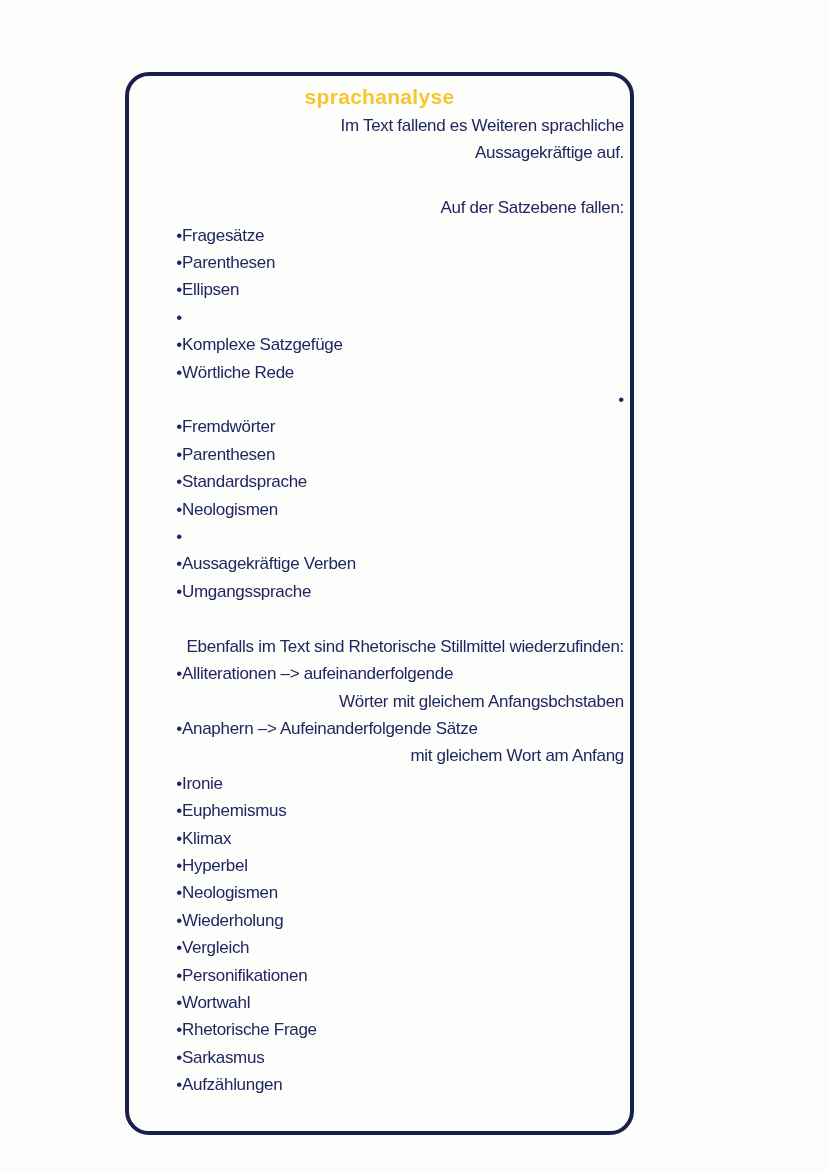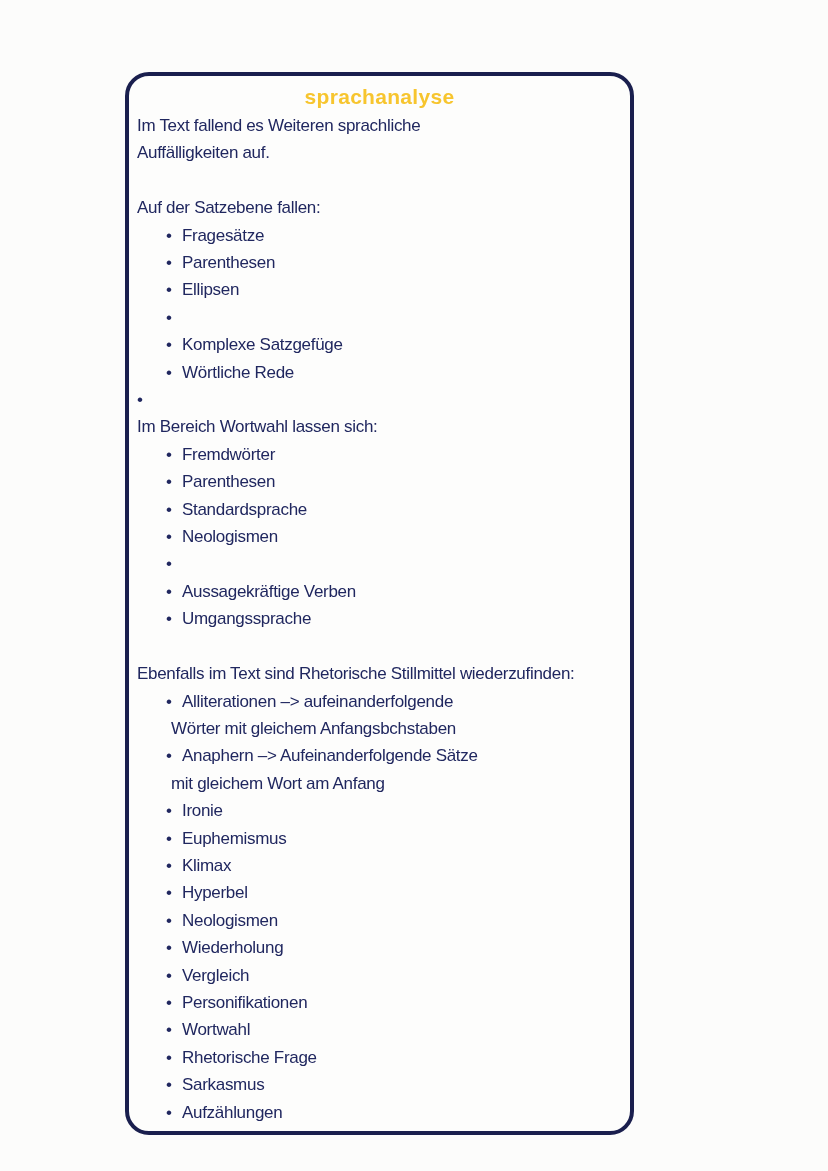--- a/index.html
+++ b/index.html
@@ -26,37 +26,38 @@
     line-height: 30px;
     font-weight: bold;
     color: #f7c52e;
     letter-spacing: 0.3px;
   }
   .doc {
     font-size: 17px;
     color: #20275f;
     letter-spacing: -0.3px;
     font-weight: 500;
+    text-align: right;
   }
   .ln { line-height: 27.4px; white-space: nowrap; }
   .para, .heading, .loose { padding-left: 2px; }
   .spacer { height: 27.4px; }
   .bullet-row { padding-left: 31px; display: flex; }
   .bullet-row .dot { width: 16px; flex: 0 0 16px; }
   .cont { padding-left: 36px; }
 </style>
 </head>
 <body>
 
 <div class="page">
   <div class="card">
     <div class="card-title">sprachanalyse</div>
     <div class="doc" id="doc">
         <div class="ln para">Im Text fallend es Weiteren sprachliche</div>
-        <div class="ln para">Auffälligkeiten auf.</div>
+        <div class="ln para">Aussagekräftige auf.</div>
         <div class="ln spacer"></div>
         <div class="ln heading">Auf der Satzebene fallen:</div>
         <div class="ln bullet-row">
           <span class="dot">•</span>
           <span class="txt">Fragesätze</span>
         </div>
         <div class="ln bullet-row">
           <span class="dot">•</span>
           <span class="txt">Parenthesen</span>
         </div>
@@ -69,21 +70,20 @@
         </div>
         <div class="ln bullet-row">
           <span class="dot">•</span>
           <span class="txt">Komplexe Satzgefüge</span>
         </div>
         <div class="ln bullet-row">
           <span class="dot">•</span>
           <span class="txt">Wörtliche Rede</span>
         </div>
         <div class="ln loose">•</div>
-        <div class="ln heading">Im Bereich Wortwahl lassen sich:</div>
         <div class="ln bullet-row">
           <span class="dot">•</span>
           <span class="txt">Fremdwörter</span>
         </div>
         <div class="ln bullet-row">
           <span class="dot">•</span>
           <span class="txt">Parenthesen</span>
         </div>
         <div class="ln bullet-row">
           <span class="dot">•</span>

